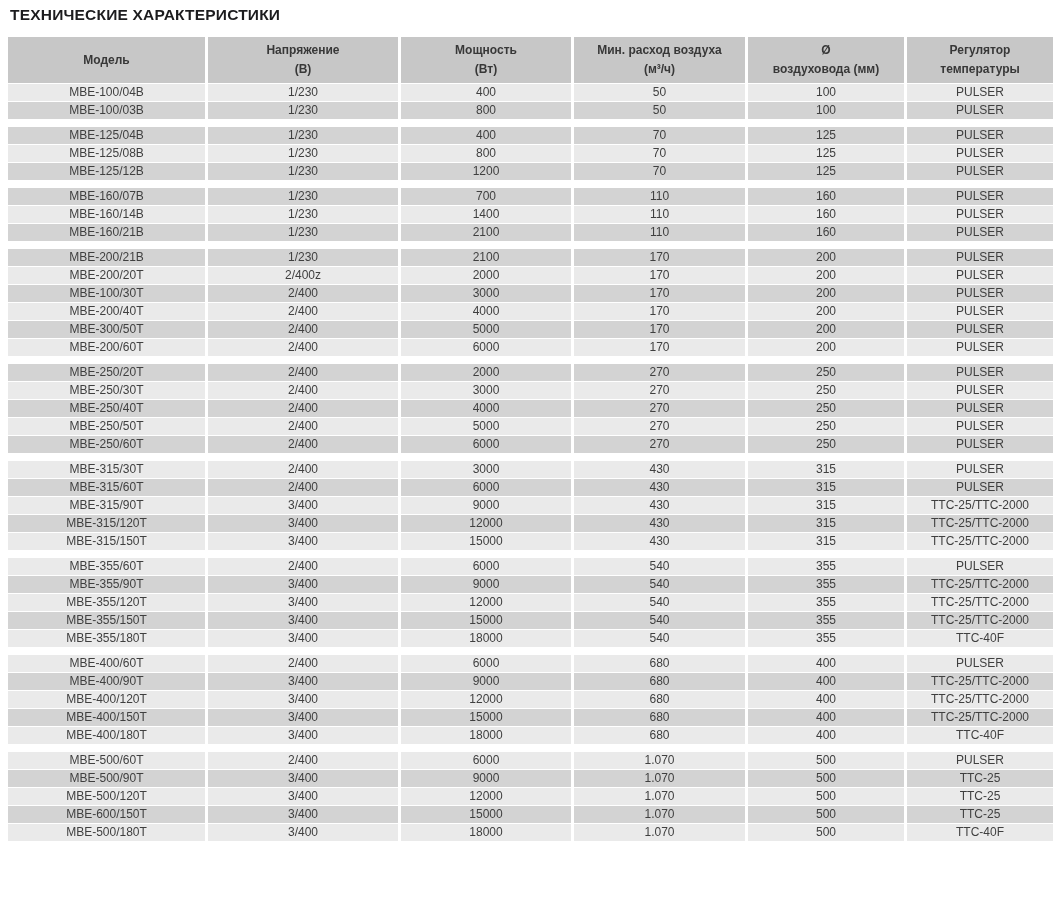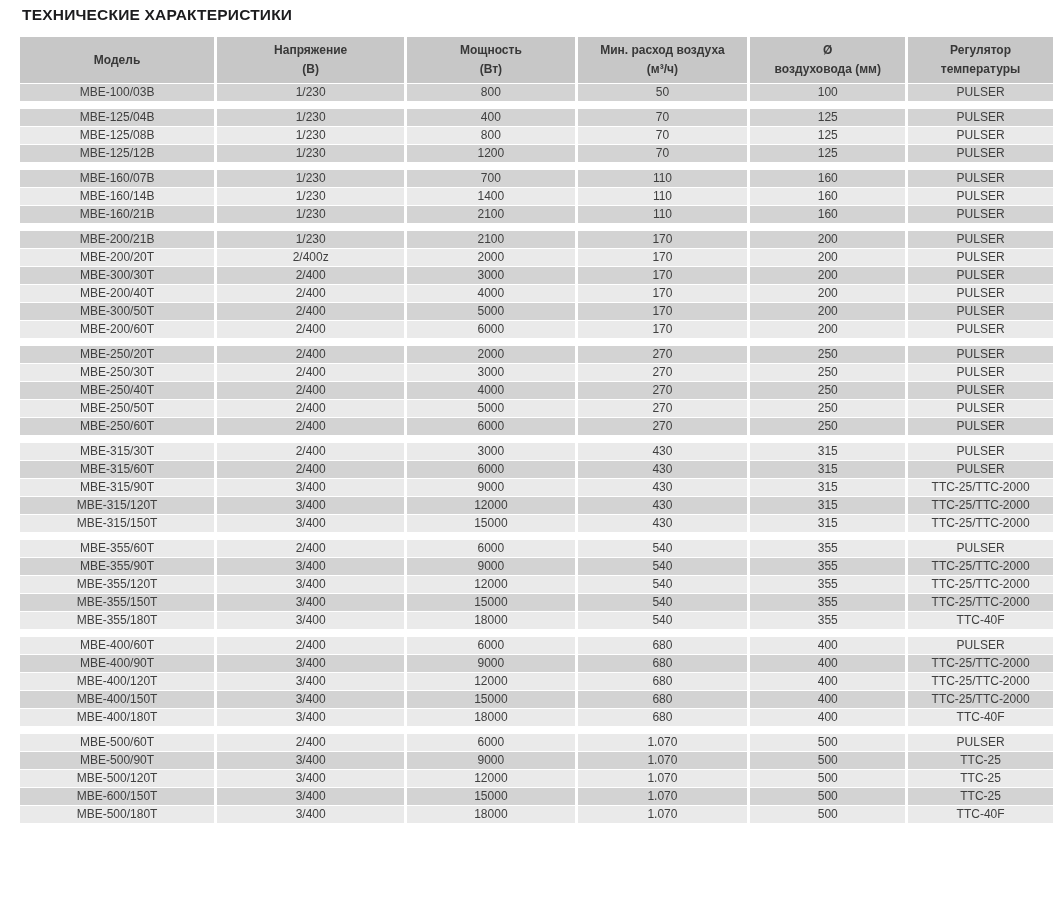--- a/index.html
+++ b/index.html
@@ -5,21 +5,21 @@
   html, body {
     margin: 0;
     padding: 0;
     background: #ffffff;
     font-family: "Liberation Sans", "DejaVu Sans", sans-serif;
   }
   .page {
     width: 1061px;
     height: 923px;
     box-sizing: border-box;
-    padding: 5px 5px 0 17px;
+    padding: 5px 5px 0 5px;
     background: #ffffff;
     overflow: hidden;
   }
   .page-title {
     font-size: 15.5px;
     font-weight: 700;
     color: var(--title-text, #1c1c1e);
     margin: 1px 0 12px 5px;
     letter-spacing: 0.2px;
   }
@@ -96,20 +96,28 @@
             <div class="hline">Ø</div>
             <div class="hline">воздуховода (мм)</div>
           </th>
           <th>
             <div class="hline">Регулятор</div>
             <div class="hline">температуры</div>
           </th>
         </tr>
       </thead>
     <tbody>
+        <tr class="row-light">
+          <td class="model-cell">MBE-100/04B</td>
+          <td>1/230</td>
+          <td>400</td>
+          <td>50</td>
+          <td>100</td>
+          <td>PULSER</td>
+        </tr>
         <tr class="row-dark">
           <td class="model-cell">MBE-100/03B</td>
           <td>1/230</td>
           <td>800</td>
           <td>50</td>
           <td>100</td>
           <td>PULSER</td>
         </tr>
         <tr class="group-separator">
           <td colspan="6"></td>
@@ -178,21 +186,21 @@
         </tr>
         <tr class="row-light">
           <td class="model-cell">MBE-200/20T</td>
           <td>2/400z</td>
           <td>2000</td>
           <td>170</td>
           <td>200</td>
           <td>PULSER</td>
         </tr>
         <tr class="row-dark">
-          <td class="model-cell">MBE-300/30T</td>
+          <td class="model-cell">MBE-100/30T</td>
           <td>2/400</td>
           <td>3000</td>
           <td>170</td>
           <td>200</td>
           <td>PULSER</td>
         </tr>
         <tr class="row-light">
           <td class="model-cell">MBE-200/40T</td>
           <td>2/400</td>
           <td>4000</td>

